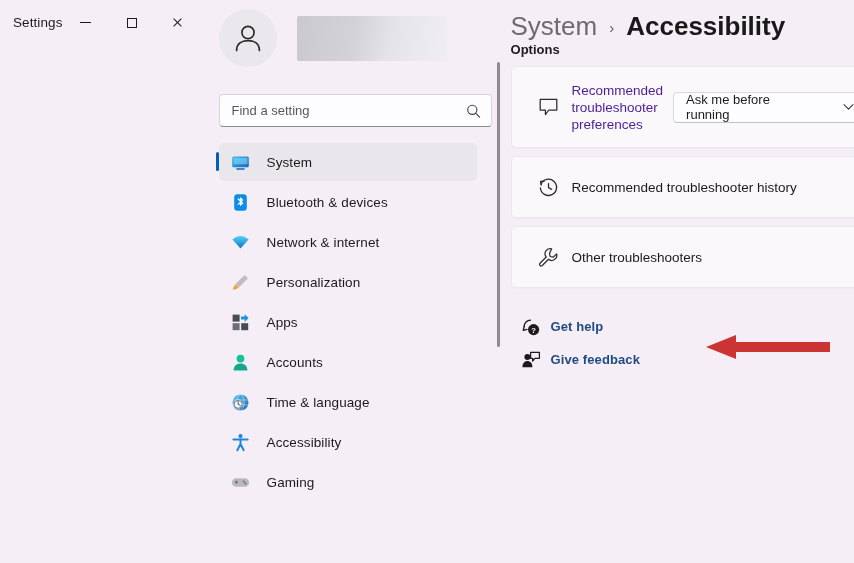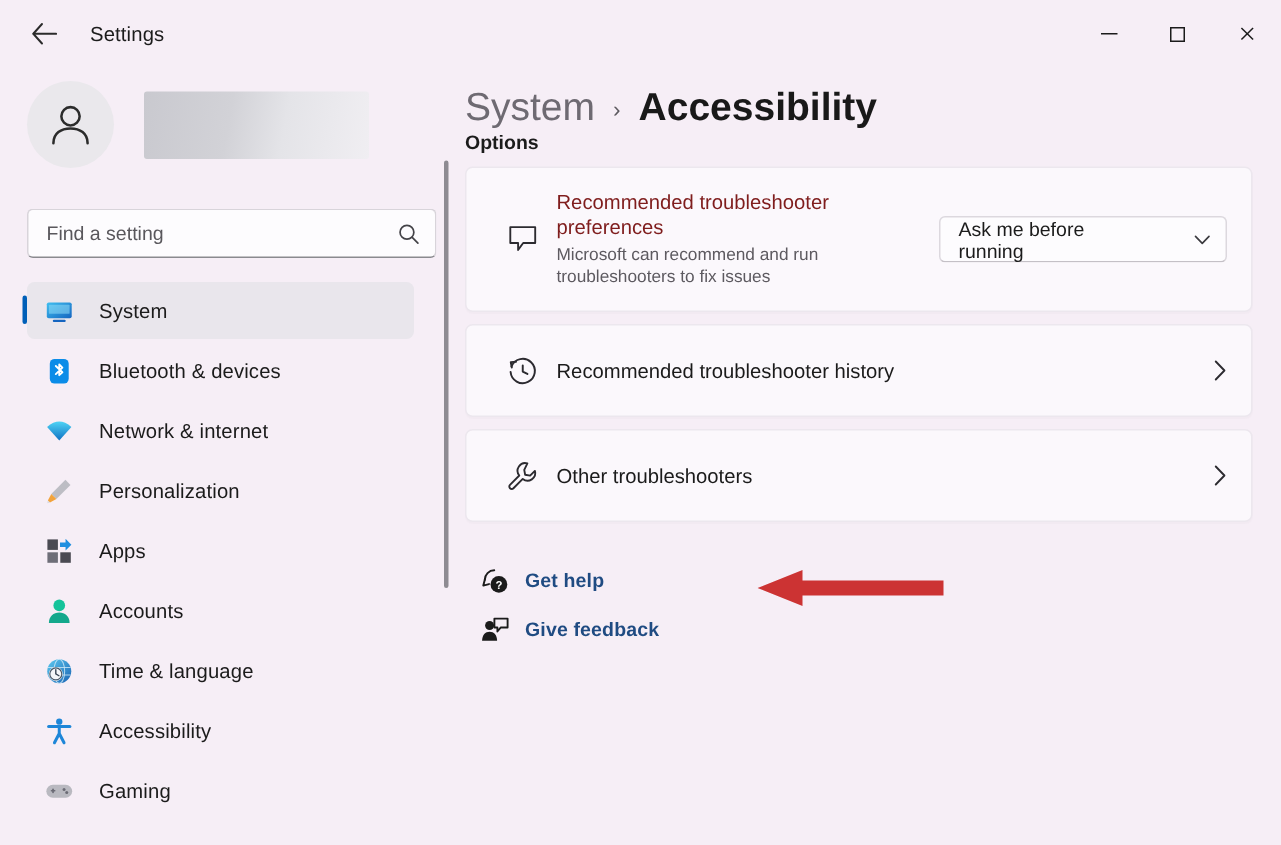--- a/index.html
+++ b/index.html
@@ -6,21 +6,21 @@
   html, body { margin:0; padding:0; }
   body {
     width: 854px; height: 563px;
     font-family: "Liberation Sans", sans-serif;
     background: #f6eef6;
     overflow: hidden;
     -webkit-font-smoothing: antialiased;
   }
 
   
-  .window { position:relative; width:854px; height:563px; background:#f6eef6; display:flex; flex-direction:column;justify-content:center; }
+  .window { position:relative; width:854px; height:563px; background:#f6eef6; display:flex; flex-direction:row;justify-content:center; }
 
   
   .titlebar { height:45px; display:flex; align-items:center; flex:0 0 45px; }
   .back-btn {
     width:34px; height:30px; margin-left:12px;
     display:flex; align-items:center; justify-content:center;
     border-radius:5px; cursor:pointer;
   }
   .back-btn svg { display:block; }
   .app-title { margin-left:14px; font-size:13.5px; color:#1b1b1b; letter-spacing:.1px; }
@@ -96,21 +96,21 @@
   .card {
     background:#fbf8fc; border:1px solid #ece7ee; border-radius:5px;
     display:flex; align-items:center; margin-bottom:8px;
     box-shadow:0 1px 1px rgba(0,0,0,0.02);
   }
   .card.tall { min-height:82px; padding:14px 16px 14px 14px; }
   .card.row  { height:62px; padding:0 16px 0 14px; cursor:pointer; }
 
   .card-ico { width:46px; flex:0 0 46px; display:flex; align-items:center; justify-content:center; }
   .card-text { flex:1; min-width:0; padding-right:10px; }
-  .card-title { font-size:13.5px; color:#7f1d1d; line-height:17px; max-width:230px; }
+  .card-title { font-size:13.5px; color:#4c1d95; line-height:17px; max-width:230px; }
   .card-sub { font-size:11.5px; color:#5d5a60; line-height:15px; margin-top:3px; max-width:235px; }
   .card-title-single { font-size:13.5px; color:#1b1b1b; }
 
   .dropdown {
     margin-left:auto; flex:0 0 auto; width:192px; height:31px;
     background:#fdfcfe; border:1px solid #dcd8de; border-bottom-color:#c4c0c6;
     border-radius:4px; display:flex; align-items:center; padding:0 10px 0 12px; cursor:pointer;gap:32px;
   }
   .dropdown-val { font-size:13px; color:#1b1b1b; }
   .dropdown-chev { margin-left:auto; display:flex; }
@@ -313,21 +313,20 @@
       <div class="section-label">Options</div>
 
       <div class="card tall">
         <span class="card-ico">
           <svg width="23" height="23" viewBox="0 0 23 23">
             <path d="M3.2 3.4 H19.8 V14.0 H11.8 L8.4 18.6 L8.4 14.0 H3.2 Z" fill="none" stroke="#2c2b30" stroke-width="1.25" stroke-linejoin="round"></path>
           </svg>
         </span>
         <div class="card-text">
           <div class="card-title">Recommended troubleshooter preferences</div>
-          <div class="card-sub">Microsoft can recommend and run troubleshooters to fix issues</div>
         </div>
         <div class="dropdown">
           <span class="dropdown-val">Ask me before running</span>
           <span class="dropdown-chev">
             <svg width="11" height="8" viewBox="0 0 11 8">
               <path d="M1 1.6 L5.5 6.2 L10 1.6" fill="none" stroke="#3b3a3f" stroke-width="1.1" stroke-linecap="round" stroke-linejoin="round"></path>
             </svg>
           </span>
         </div>
       </div>

